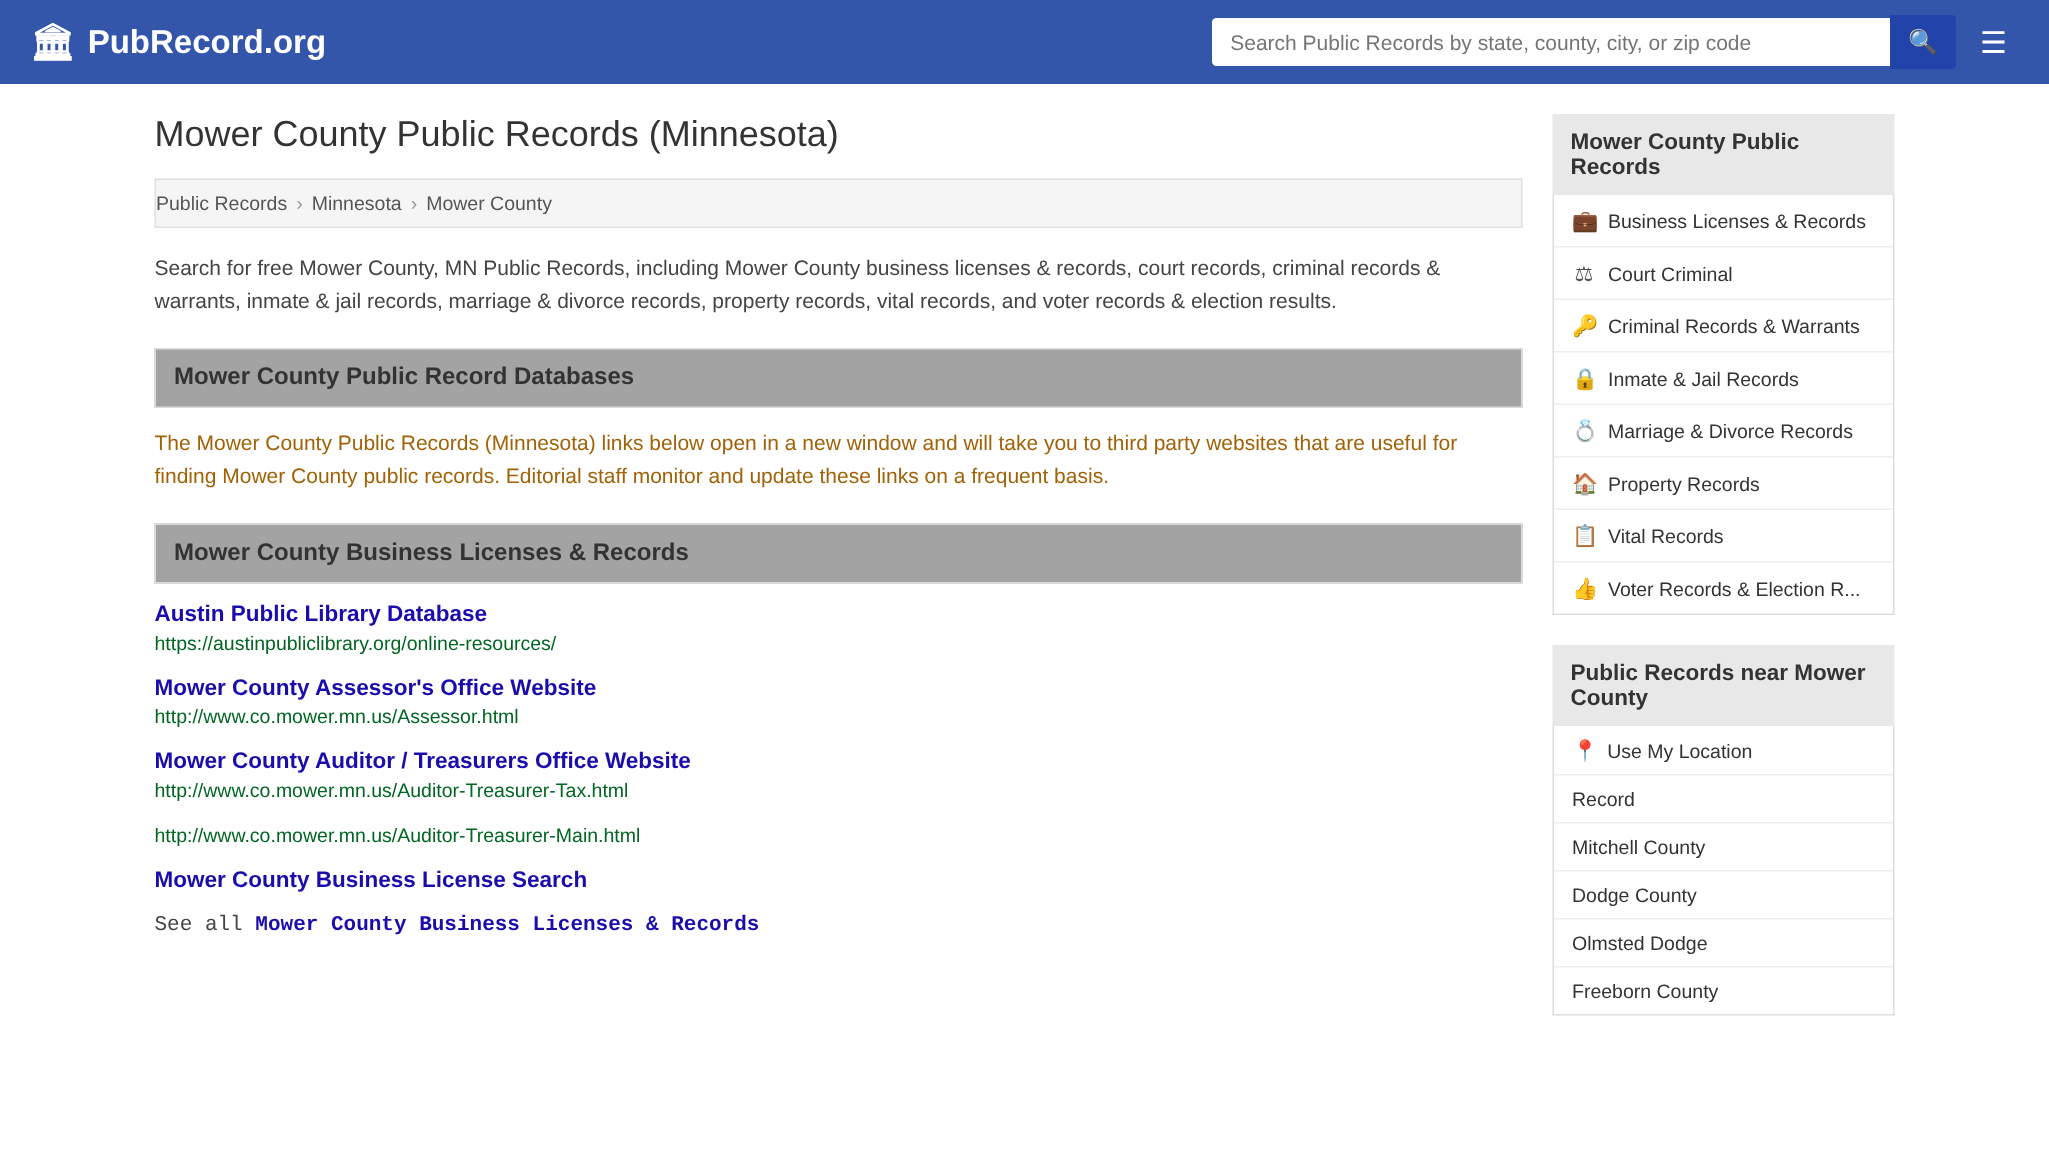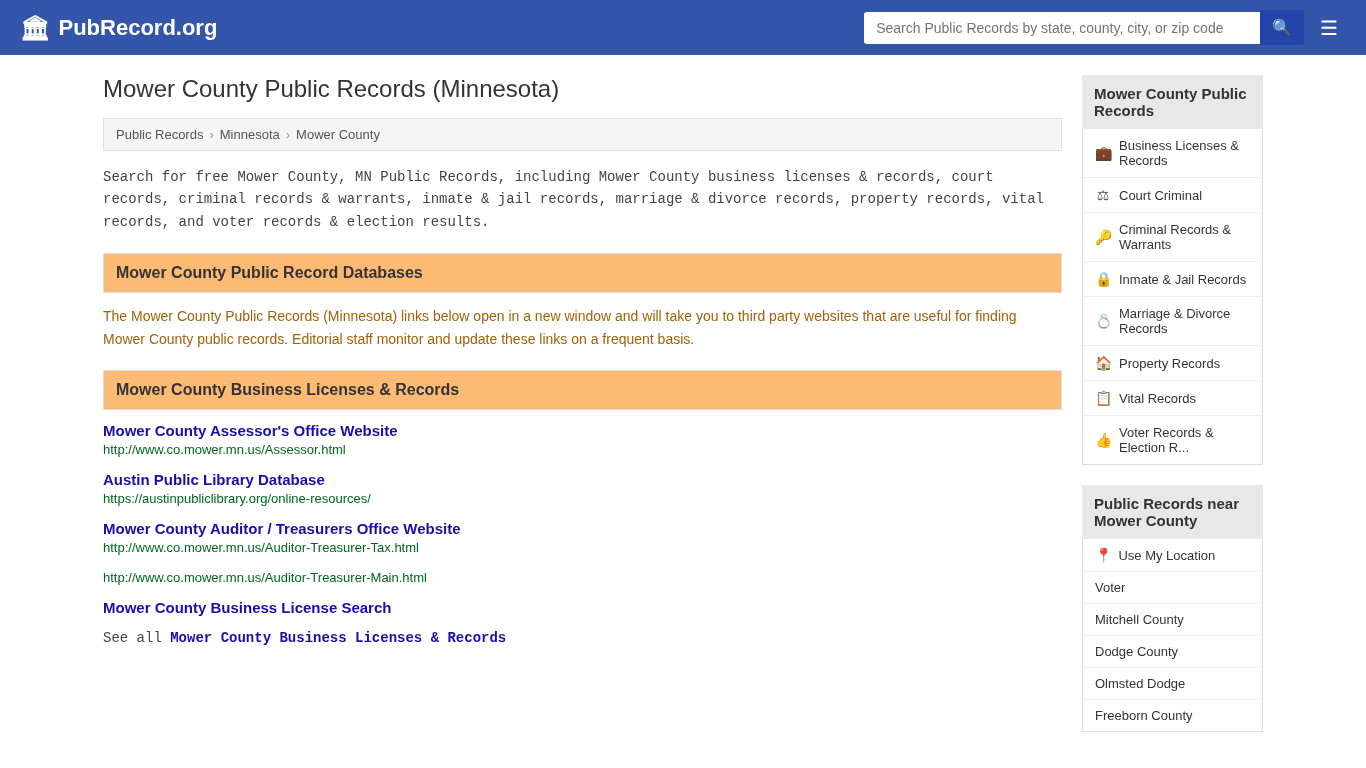--- a/index.html
+++ b/index.html
@@ -28,21 +28,21 @@
     .header-right {
       display: flex;
       align-items: center;
       gap: 8px;
     }
     .search-form {
       display: flex;
       align-items: center;
     }
     .search-input {
-      width: 396px;
+      width: 452px;
       padding: 8px 12px;
       font-size: 14px;
       border: none;
       outline: none;
       border-radius: 3px 0 0 3px;
     }
     .search-btn {
       background: #2244aa;
       border: none;
       padding: 8px 12px;
@@ -77,44 +77,43 @@
     .page-title {
       font-size: 24px;
       font-weight: normal;
       color: #333;
       margin-bottom: 15px;
     }
 
     .breadcrumb {
       background: #f5f5f5;
       border: 1px solid #e0e0e0;
-      padding: 8px 12px;
+      padding: 8px 0;
       font-size: 13px;
       color: #555;
       margin-bottom: 15px;
       display: flex;
       align-items: center;
       gap: 6px;
     }
     .breadcrumb a {
       color: #555;
       text-decoration: none;
     }
     .breadcrumb-sep { color: #999; }
 
     .intro-text {
       font-size: 14px;
       line-height: 1.6;
       color: #444;
       margin-bottom: 20px;
-      font-family: Liberation Mono, monospace;
     }
 
     .section-header {
-      background: #fdba74;
+      background: #a3a3a3;
       border: 1px solid #ddd;
       padding: 10px 12px;
       font-size: 16px;
       font-weight: bold;
       color: #333;
       margin-bottom: 12px;
     }
 
     .section-text {
       font-size: 14px;
@@ -147,21 +146,21 @@
       font-family: Liberation Mono, monospace;
     }
     .see-all a {
       color: #1a0dab;
       text-decoration: none;
       font-weight: bold;
     }
 
     
     .sidebar {
-      width: 181px;
+      width: 228px;
       flex-shrink: 0;
     }
 
     .sidebar-section {
       margin-bottom: 20px;
     }
 
     .sidebar-title {
       background: #e8e8e8;
       padding: 10px 12px;
@@ -260,26 +259,26 @@
     <p class="intro-text">Search for free Mower County, MN Public Records, including Mower County business licenses &amp; records, court records, criminal records &amp; warrants, inmate &amp; jail records, marriage &amp; divorce records, property records, vital records, and voter records &amp; election results.</p>
 
     <div class="section-header">Mower County Public Record Databases</div>
 
     <p class="section-text">The Mower County Public Records (Minnesota) links below open in a new window and will take you to third party websites that are useful for finding Mower County public records. Editorial staff monitor and update these links on a frequent basis.</p>
 
     <div class="section-header">Mower County Business Licenses &amp; Records</div>
 
     <div>
       <div class="record-item">
+        <a class="record-title" href="#">Austin Public Library Database</a>
+        <a class="record-url" href="#">https://austinpubliclibrary.org/online-resources/</a>
+      </div>
+      <div class="record-item">
         <a class="record-title" href="#">Mower County Assessor's Office Website</a>
         <a class="record-url" href="#">http://www.co.mower.mn.us/Assessor.html</a>
-      </div>
-      <div class="record-item">
-        <a class="record-title" href="#">Austin Public Library Database</a>
-        <a class="record-url" href="#">https://austinpubliclibrary.org/online-resources/</a>
       </div>
       <div class="record-item">
         <a class="record-title" href="#">Mower County Auditor / Treasurers Office Website</a>
         <a class="record-url" href="#">http://www.co.mower.mn.us/Auditor-Treasurer-Tax.html</a>
       </div>
       <div class="record-item">
         <a class="record-url" href="#">http://www.co.mower.mn.us/Auditor-Treasurer-Main.html</a>
       </div>
       <div class="record-item">
         <a class="record-title" href="#">Mower County Business License Search</a>
@@ -352,21 +351,21 @@
       <div class="sidebar-title">Public Records near Mower County</div>
       <ul class="nearby-list">
         <li class="use-location">
           <a href="#">
             <span class="loc-icon">📍</span>
             <span>Use My Location</span>
           </a>
         </li>
         <li>
           <a href="#">
-            <span>Voter</span>
+            <span>Record</span>
           </a>
         </li>
         <li>
           <a href="#">
             <span>Mitchell County</span>
           </a>
         </li>
         <li>
           <a href="#">
             <span>Dodge County</span>

